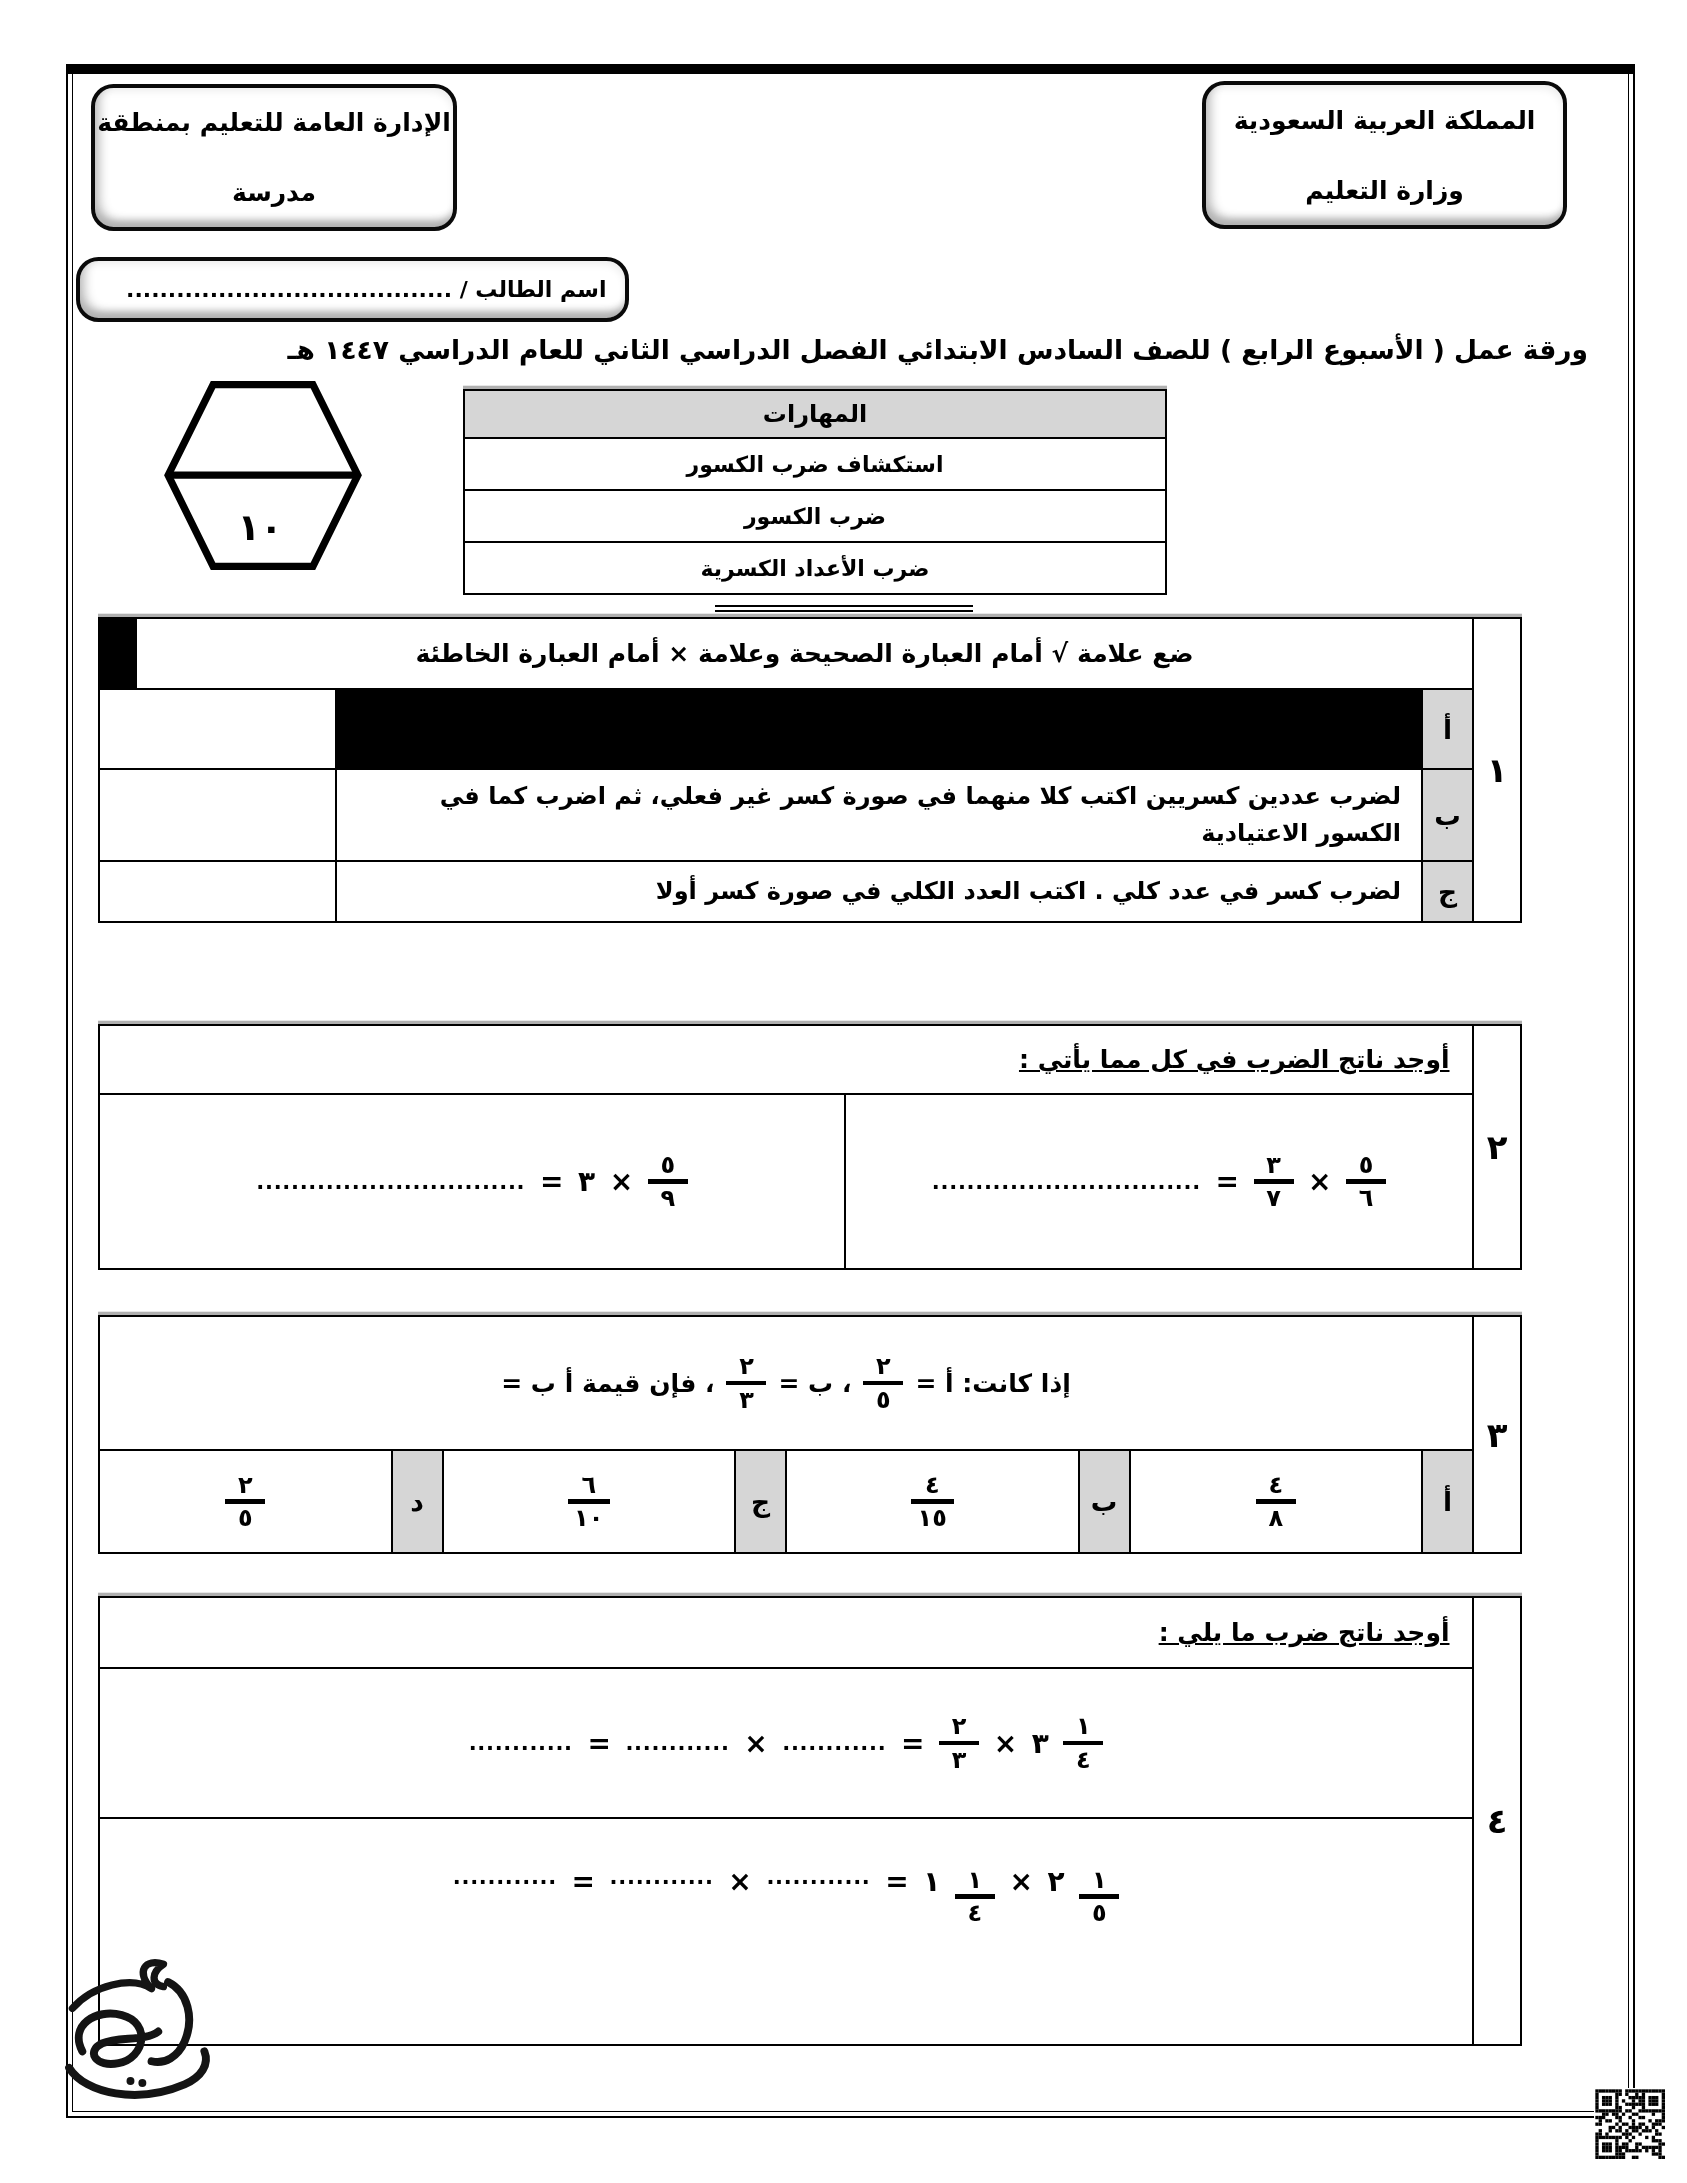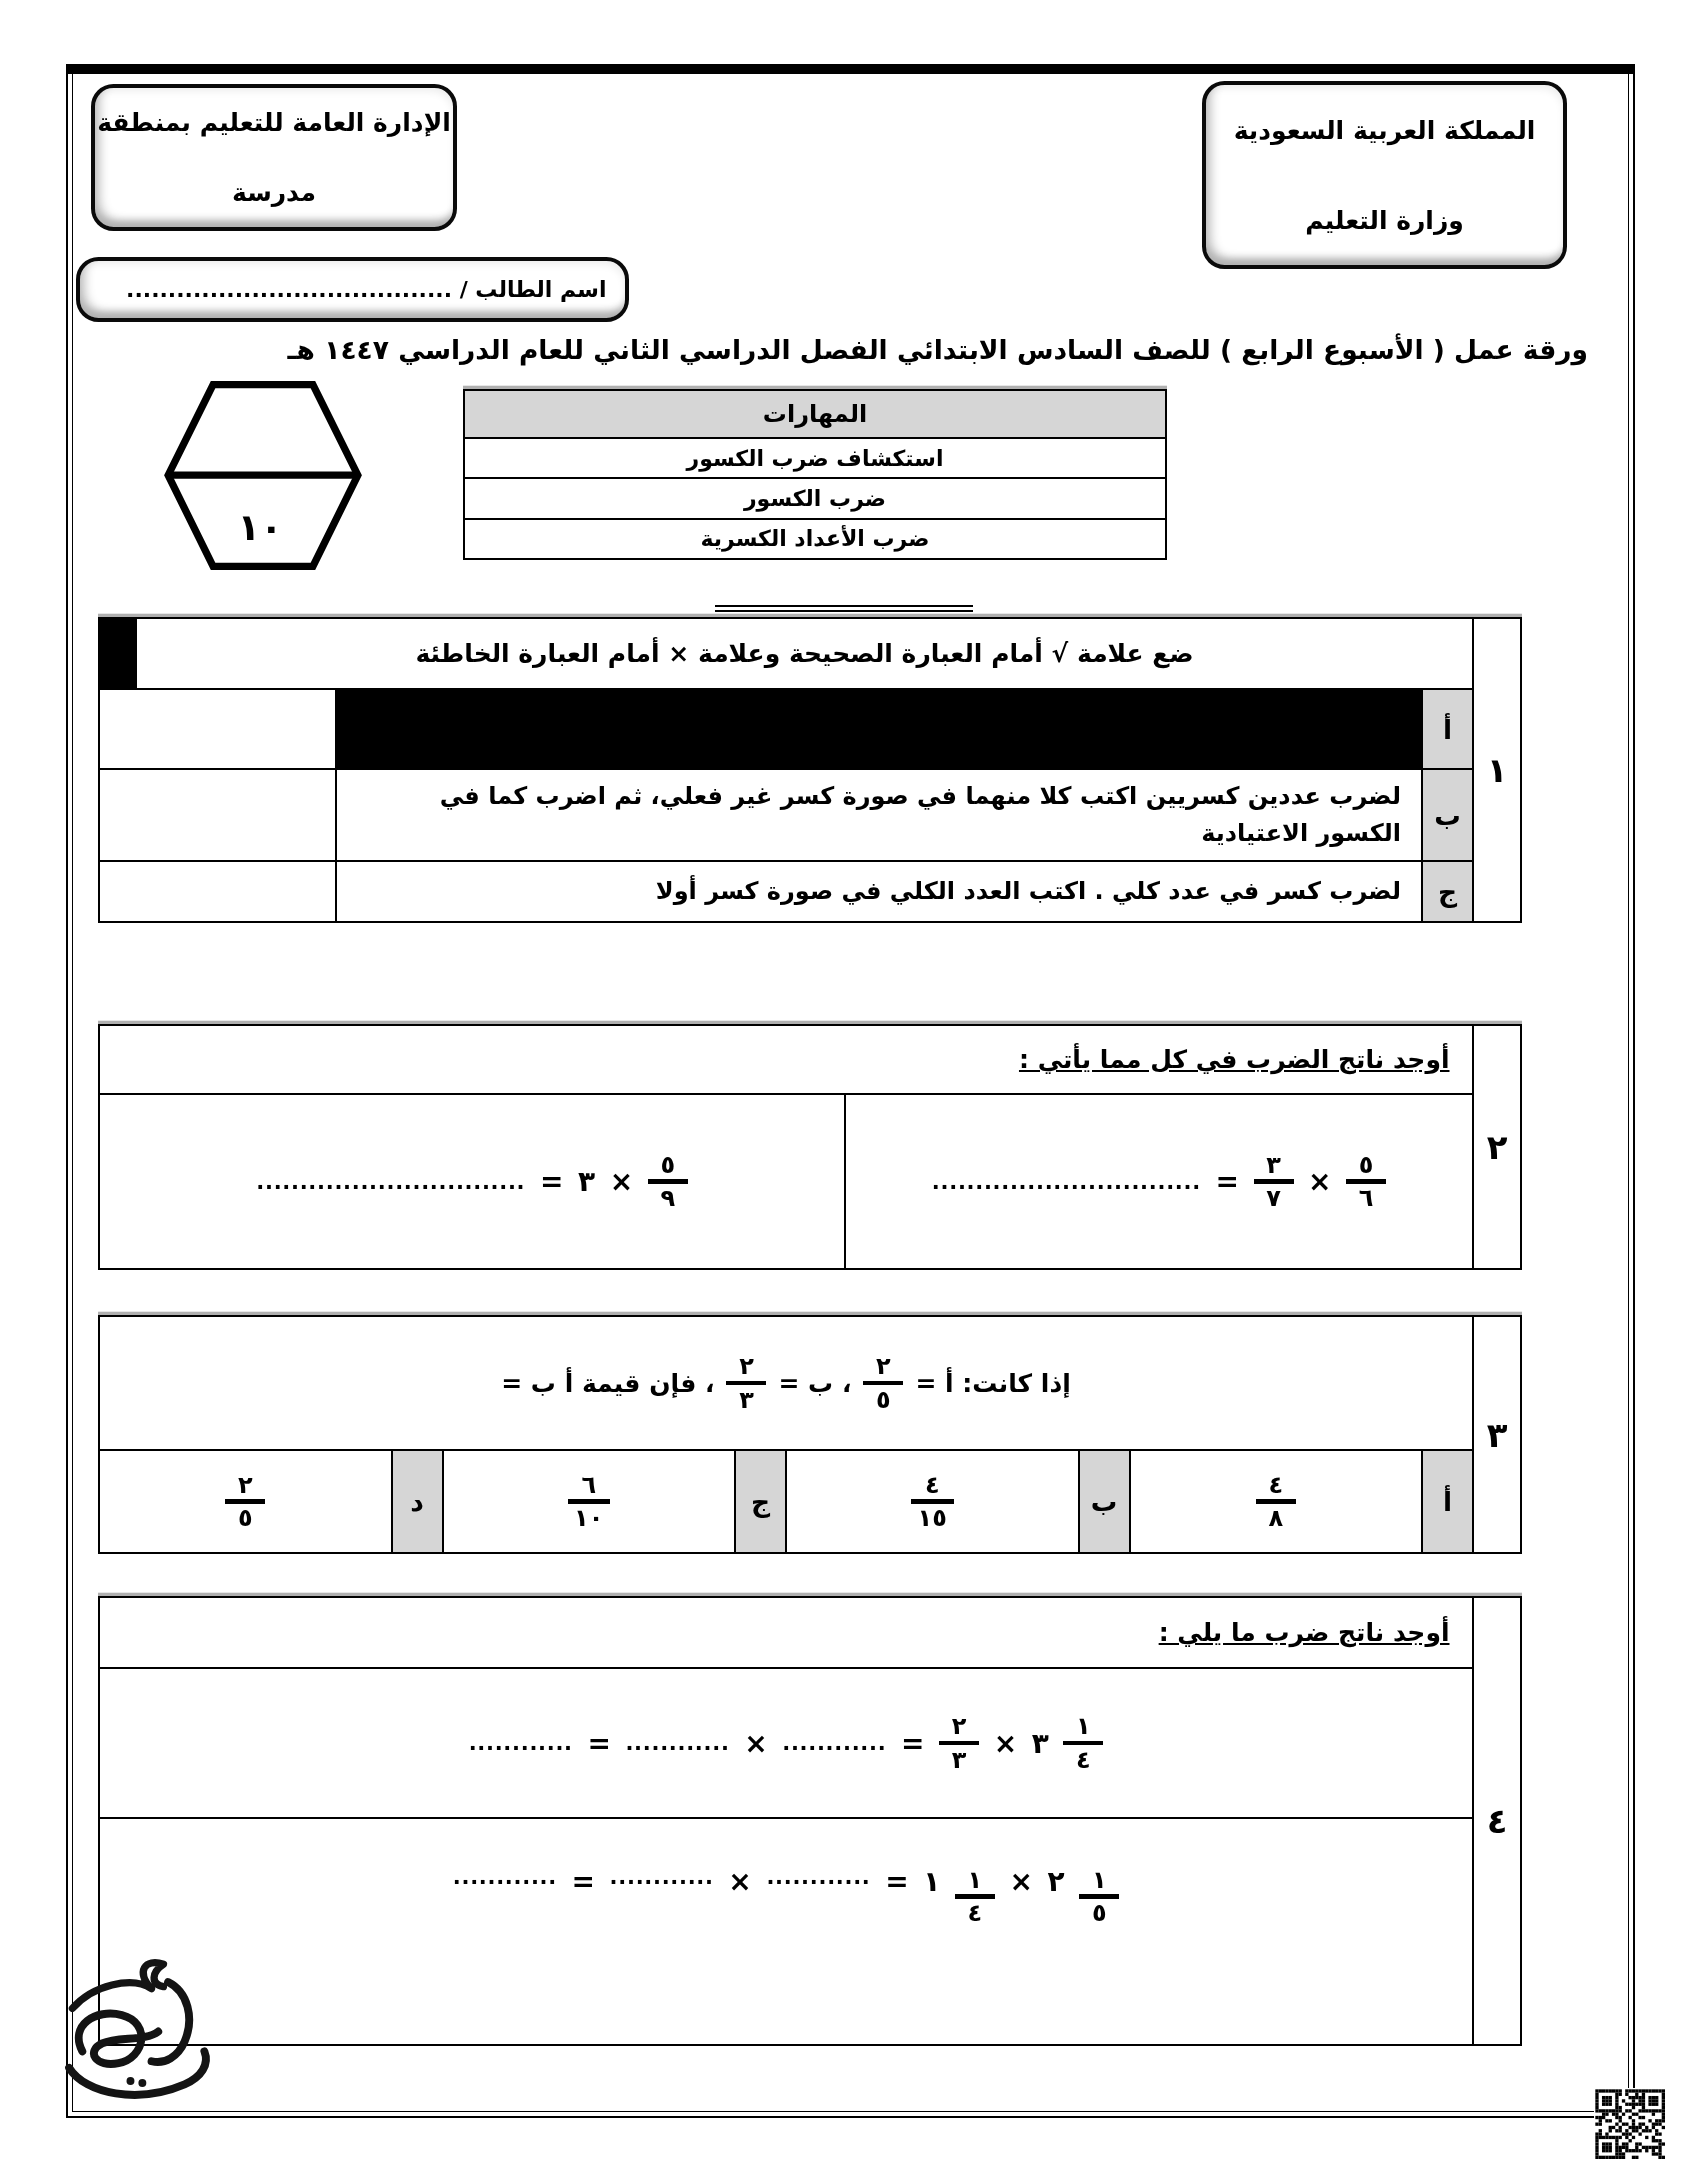--- a/index.html
+++ b/index.html
@@ -97,21 +97,21 @@
 </head>
 <body>
 
 <div class="canvas">
 
   <div class="abs frame">
     <div class="frame-inner"></div>
   </div>
   <div class="abs top-bar"></div>
 
-  <div class="abs bevel-box" style="left:1202px; top:81px; width:365px; height:188px;">
+  <div class="abs bevel-box" style="left:1202px; top:81px; width:365px; height:148px;">
     <div class="line">المملكة العربية السعودية</div>
     <div class="line">وزارة التعليم</div>
   </div>
 
   <div class="abs bevel-box" style="left:91px; top:84px; width:366px; height:147px;">
     <div class="line">الإدارة العامة للتعليم بمنطقة</div>
     <div class="line">مدرسة</div>
   </div>
 
   <div class="abs bevel-box name-box" style="left:76px; top:257px; width:553px; height:65px; direction:rtl;">
@@ -119,21 +119,21 @@
   </div>
 
   <div class="abs title" style="left:99px; top:334px; width:1489px;">ورقة عمل ( الأسبوع الرابع ) للصف السادس الابتدائي الفصل الدراسي الثاني للعام الدراسي ١٤٤٧ هـ</div>
 
   <svg class="abs" style="left:162px; top:378px;" width="202" height="195" viewBox="0 0 305 295">
     <polygon points="77,10 228,10 296,147 228,285 77,285 9,147" fill="none" stroke="#000" stroke-width="11"></polygon>
     <line x1="9" y1="147" x2="296" y2="147" stroke="#000" stroke-width="11"></line>
     <text x="148" y="245" text-anchor="middle" class="hexnum" font-family="DejaVu Sans, sans-serif" font-size="56" font-weight="700">١٠</text>
   </svg>
 
-  <div class="abs skills" style="left:463px; top:389px; width:704px; height:171px;">
+  <div class="abs skills" style="left:463px; top:389px; width:704px; height:206px;">
     <div class="shead">المهارات</div>
     <div>استكشاف ضرب الكسور</div>
     <div>ضرب الكسور</div>
     <div>ضرب الأعداد الكسرية</div>
   </div>
   <div class="abs skills-underline" style="left:715px; top:605px; width:258px;"></div>
 
   <div class="abs sheet s1" style="left:98px; top:617px; width:1424px; height:306px;">
     <div class="numcell" style="grid-area:num;">١</div>
     <div class="headcell" style="grid-area:head;margin-left:37px;">ضع علامة √  أمام العبارة الصحيحة وعلامة  ×  أمام العبارة الخاطئة</div>

